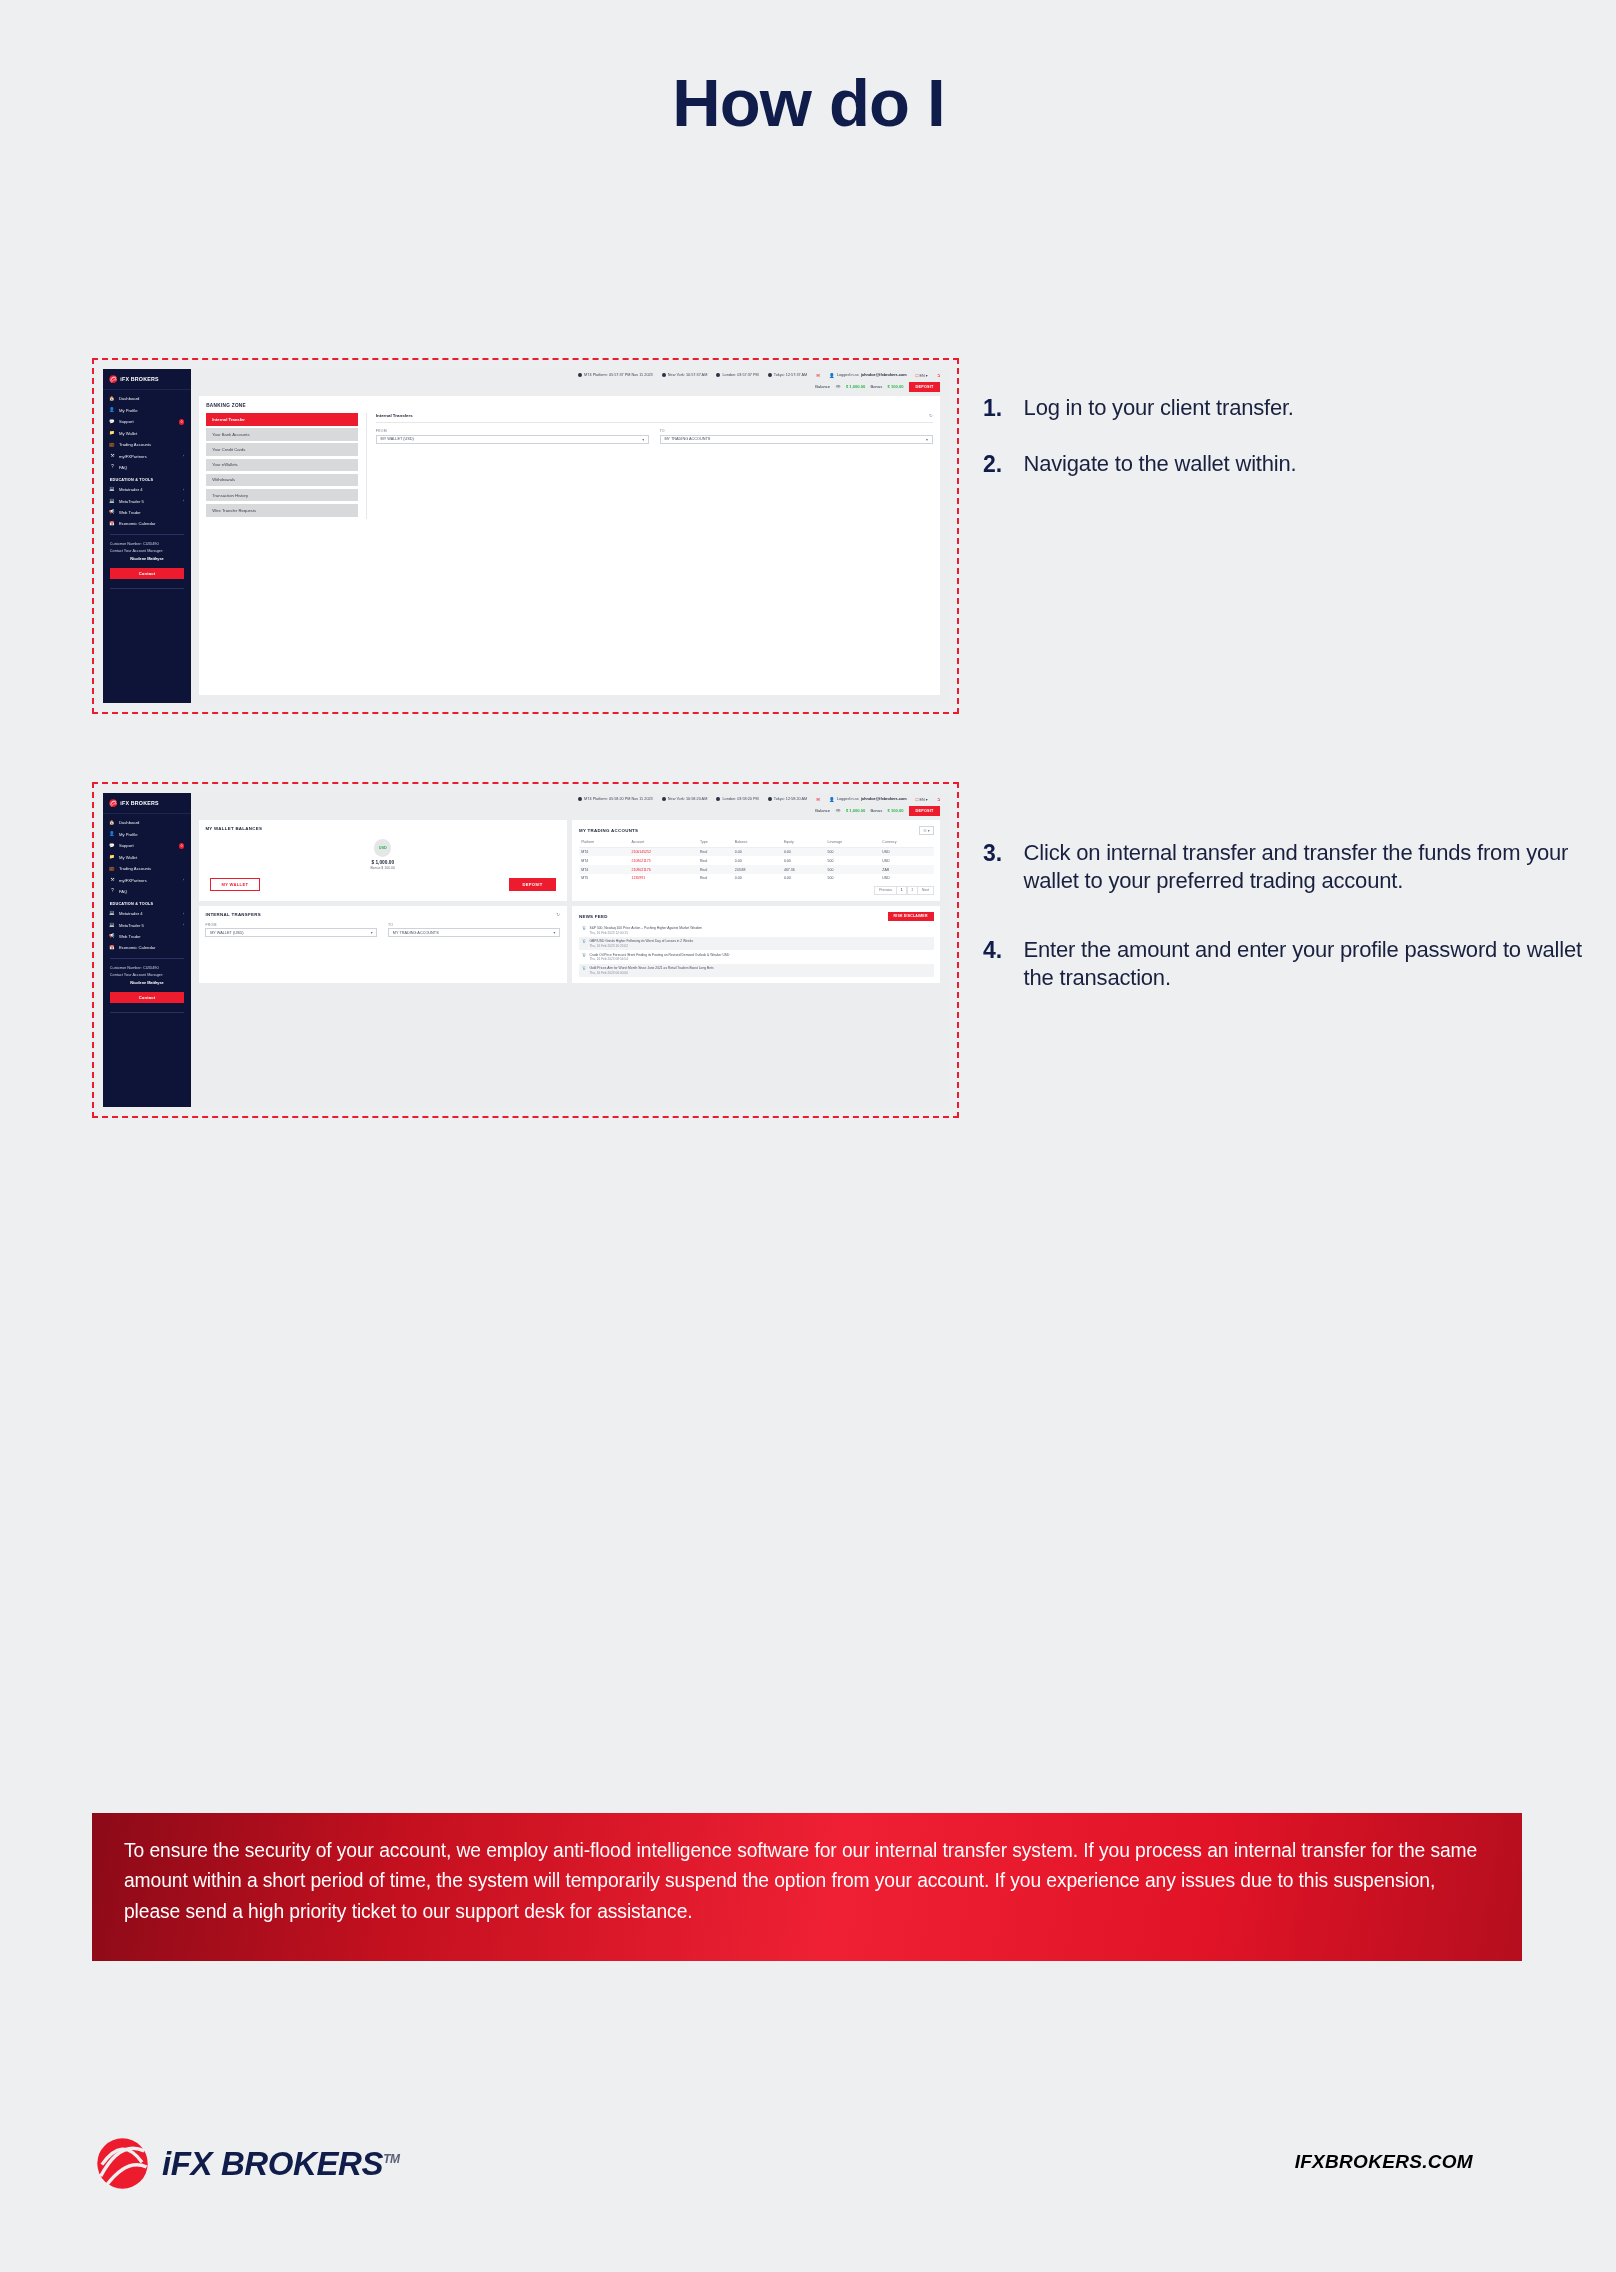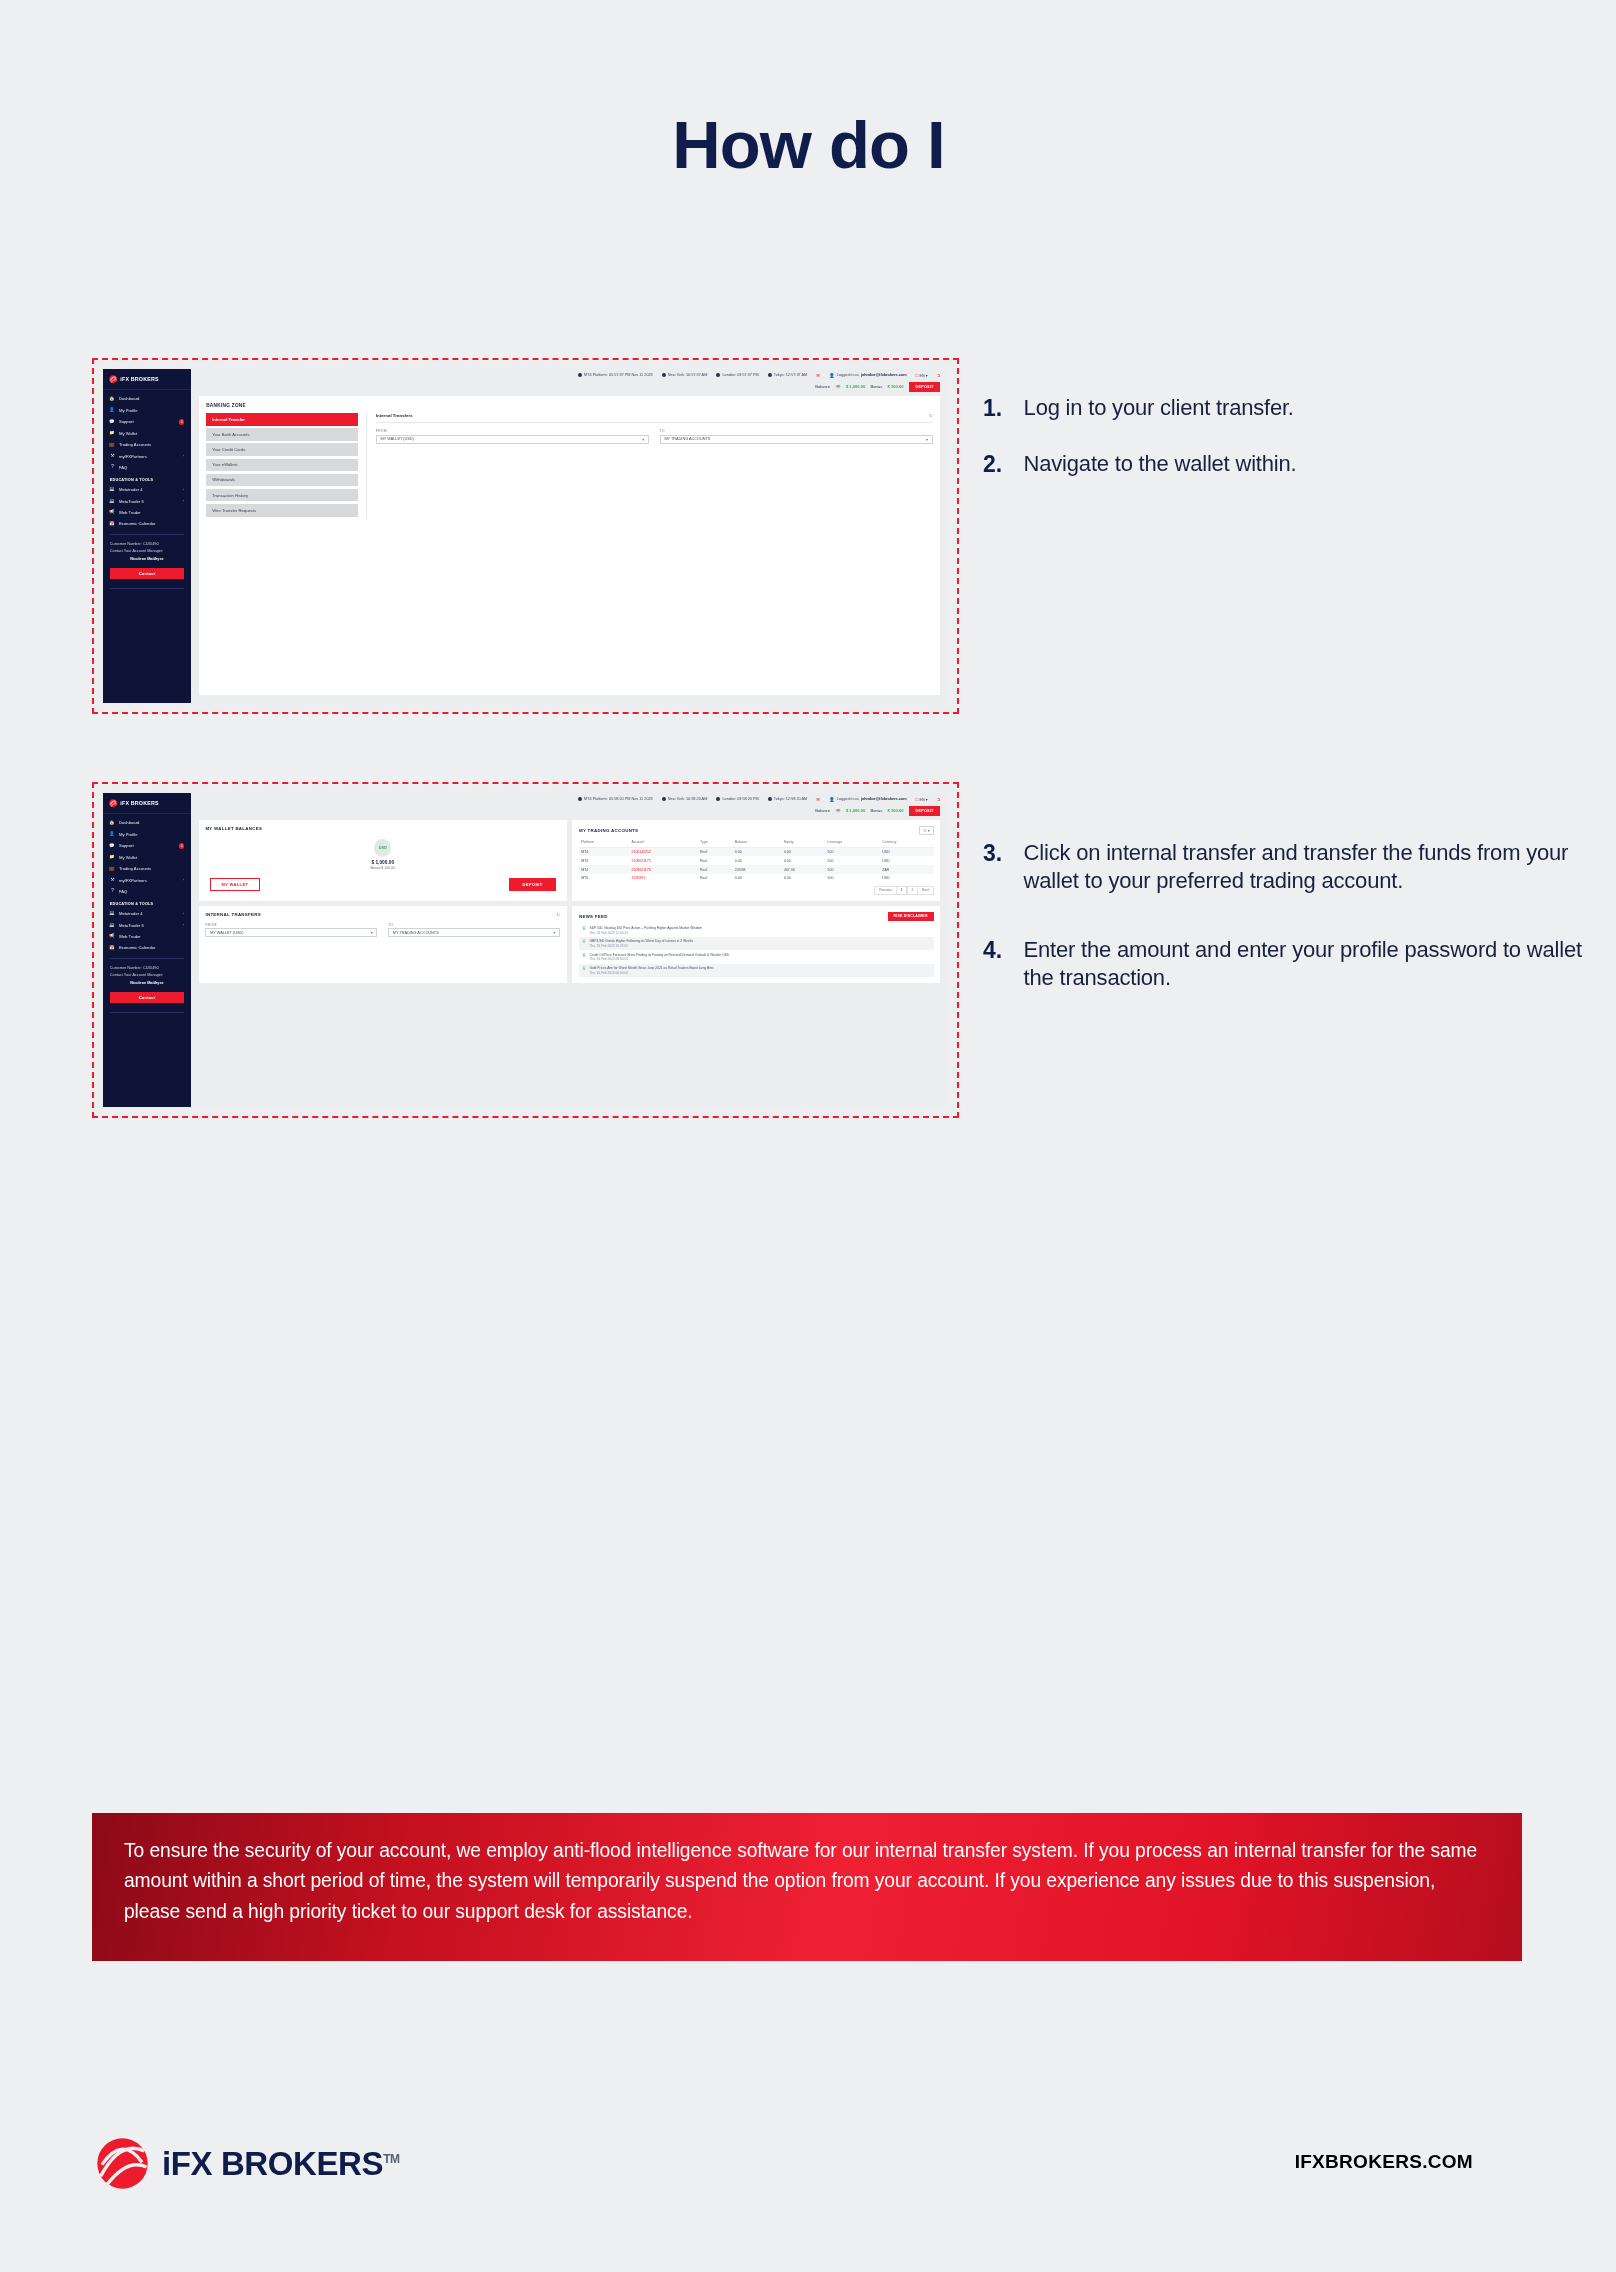--- a/index.html
+++ b/index.html
@@ -5,21 +5,21 @@
   * { box-sizing: border-box; margin: 0; padding: 0; }
   html, body { width: 1617px; height: 2273px; }
   body {
     background: #eeeff1;
     font-family: "Liberation Sans", sans-serif;
     position: relative;
     overflow: hidden;
   }
 
   
-  .page-head { padding-top: 111px; text-align: center; }
+  .page-head { padding-top: 69px; text-align: center; }
   .head-line1 {
     font-family: "Liberation Sans", sans-serif;
     font-size: 67px; font-weight: bold; letter-spacing: -0.8px;
     color: #101c4a; line-height: 1.0;
   }
   .head-line2 {
     font-family: "Liberation Sans", sans-serif;
     font-size: 55px; font-weight: bold; letter-spacing: -0.8px;
     color: #ed1b2e; line-height: 1.0; margin-top: 15px;
   }
@@ -217,21 +217,21 @@
     position: absolute; left: 92px; top: 1813px;
     width: 1430px; height: 148px;
     background: linear-gradient(100deg,#8c0a18 0%,#c4101f 22%,#ef2034 52%,#e11327 78%,#b50e1e 100%);
     color: #fff; padding: 23px 32px 0 32px;
   }
   .banner p {
     font-size: 19.3px; line-height: 1.58; letter-spacing: -0.1px;
   }
 
   
-  .footer { position: absolute; left: 0; top: 2121px; width: 1568px; height: 91px; }
+  .footer { position: absolute; left: 0; top: 2121px; width: 1568px; height: 91px; font-style: italic; }
   .f-logo { position: absolute; left: 95px; top: 15px; display: flex; align-items: center; gap: 12px; }
   .f-logo-text { font-size: 33px; font-weight: bold; color: #101c4a; letter-spacing: -0.4px; }
   .f-tm { font-size: 12px; color: #5a6075; vertical-align: super; font-weight: bold; }
   .f-url {
     position: absolute; right: 95px; top: 30px;
     font-size: 19px; font-weight: bold; color: #000000; letter-spacing: 0.3px;
   }
 </style>
 </head>
 <body>

